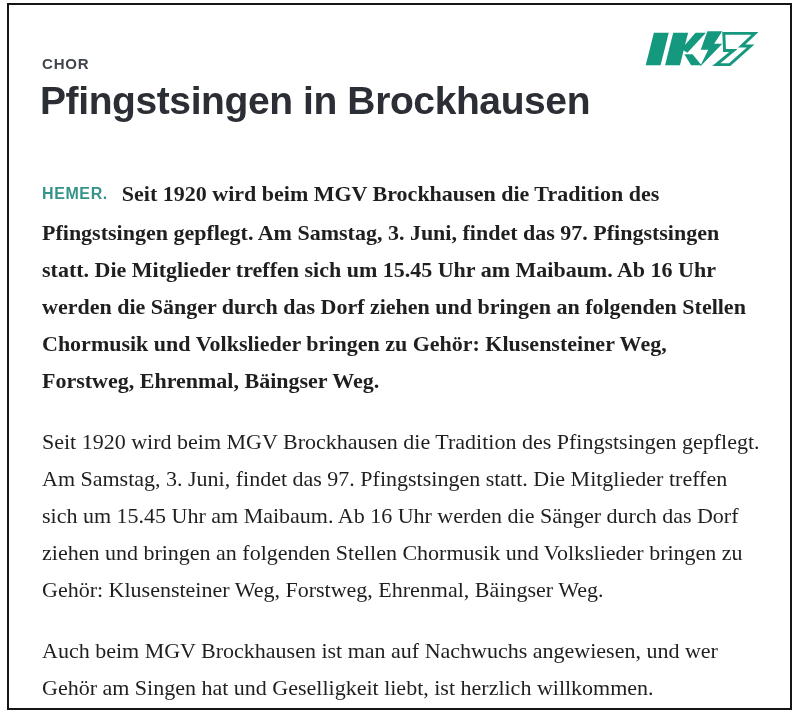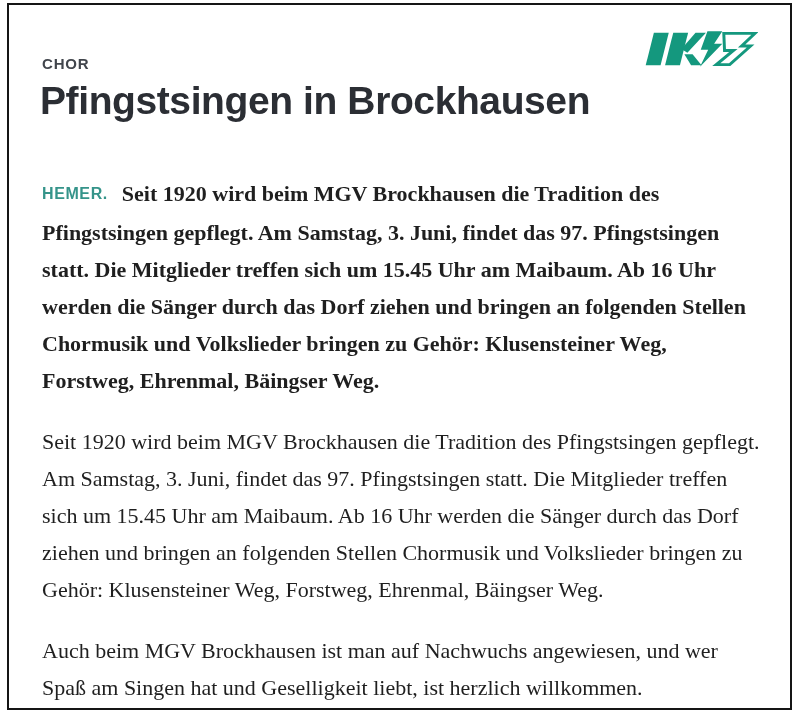--- a/index.html
+++ b/index.html
@@ -105,17 +105,17 @@
 
         <path d="M110,3 L152,3 L134,20 L146,20 L118,45 L100,45 L123,26 L111,26 Z" fill="#ffffff" stroke="#14987e" stroke-width="4" stroke-linejoin="miter"></path>
       </svg>
     </a>
 
     <div class="article">
       <p class="lead">
         <span class="location-tag">HEMER.</span><span>Seit 1920 wird beim MGV Brockhausen die Tradition des Pfingstsingen gepflegt. Am Samstag, 3. Juni, findet das 97. Pfingstsingen statt. Die Mitglieder treffen sich um 15.45 Uhr am Maibaum. Ab 16 Uhr werden die Sänger durch das Dorf ziehen und bringen an folgenden Stellen Chormusik und Volkslieder bringen zu Gehör: Klusensteiner Weg, Forstweg, Ehrenmal, Bäingser Weg.</span>
       </p>
       <p>Seit 1920 wird beim MGV Brockhausen die Tradition des Pfingstsingen gepflegt. Am Samstag, 3. Juni, findet das 97. Pfingstsingen statt. Die Mitglieder treffen sich um 15.45 Uhr am Maibaum. Ab 16 Uhr werden die Sänger durch das Dorf ziehen und bringen an folgenden Stellen Chormusik und Volkslieder bringen zu Gehör: Klusensteiner Weg, Forstweg, Ehrenmal, Bäingser Weg.</p>
-      <p>Auch beim MGV Brockhausen ist man auf Nachwuchs angewiesen, und wer Spaß am Singen hat und Geselligkeit liebt, ist herzlich willkommen.</p>
+      <p>Auch beim MGV Brockhausen ist man auf Nachwuchs angewiesen, und wer Gehör am Singen hat und Geselligkeit liebt, ist herzlich willkommen.</p>
     </div>
 
   </div>
 </div>
 
 </body></html>

